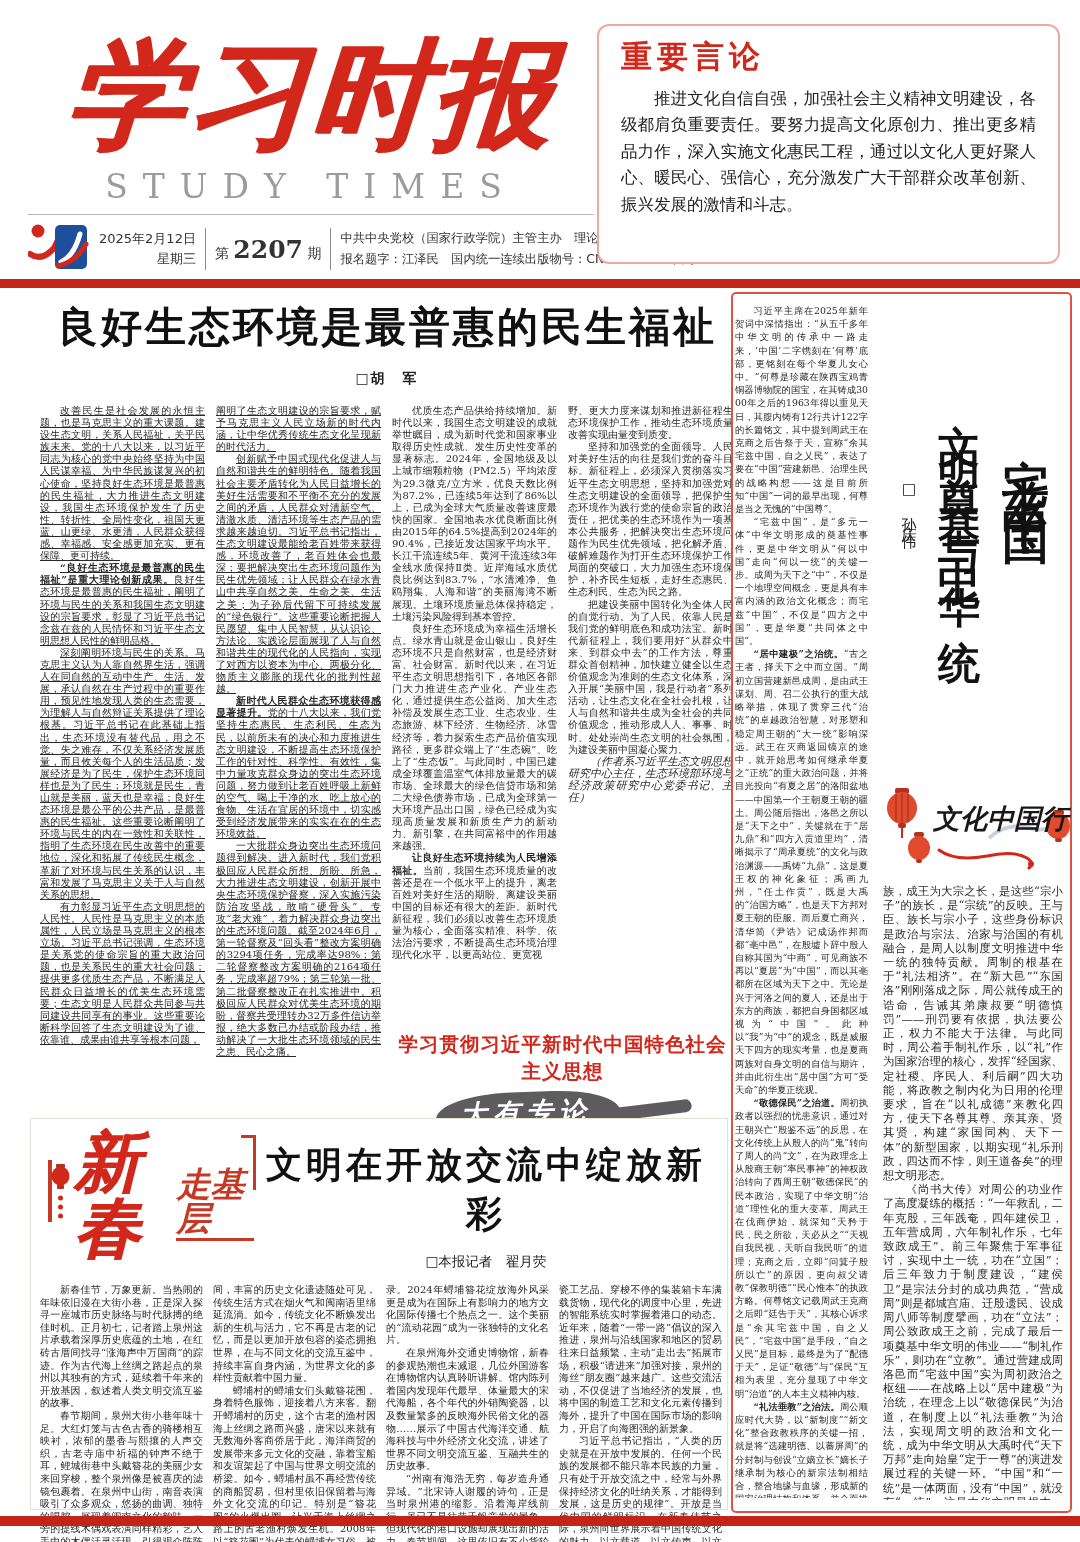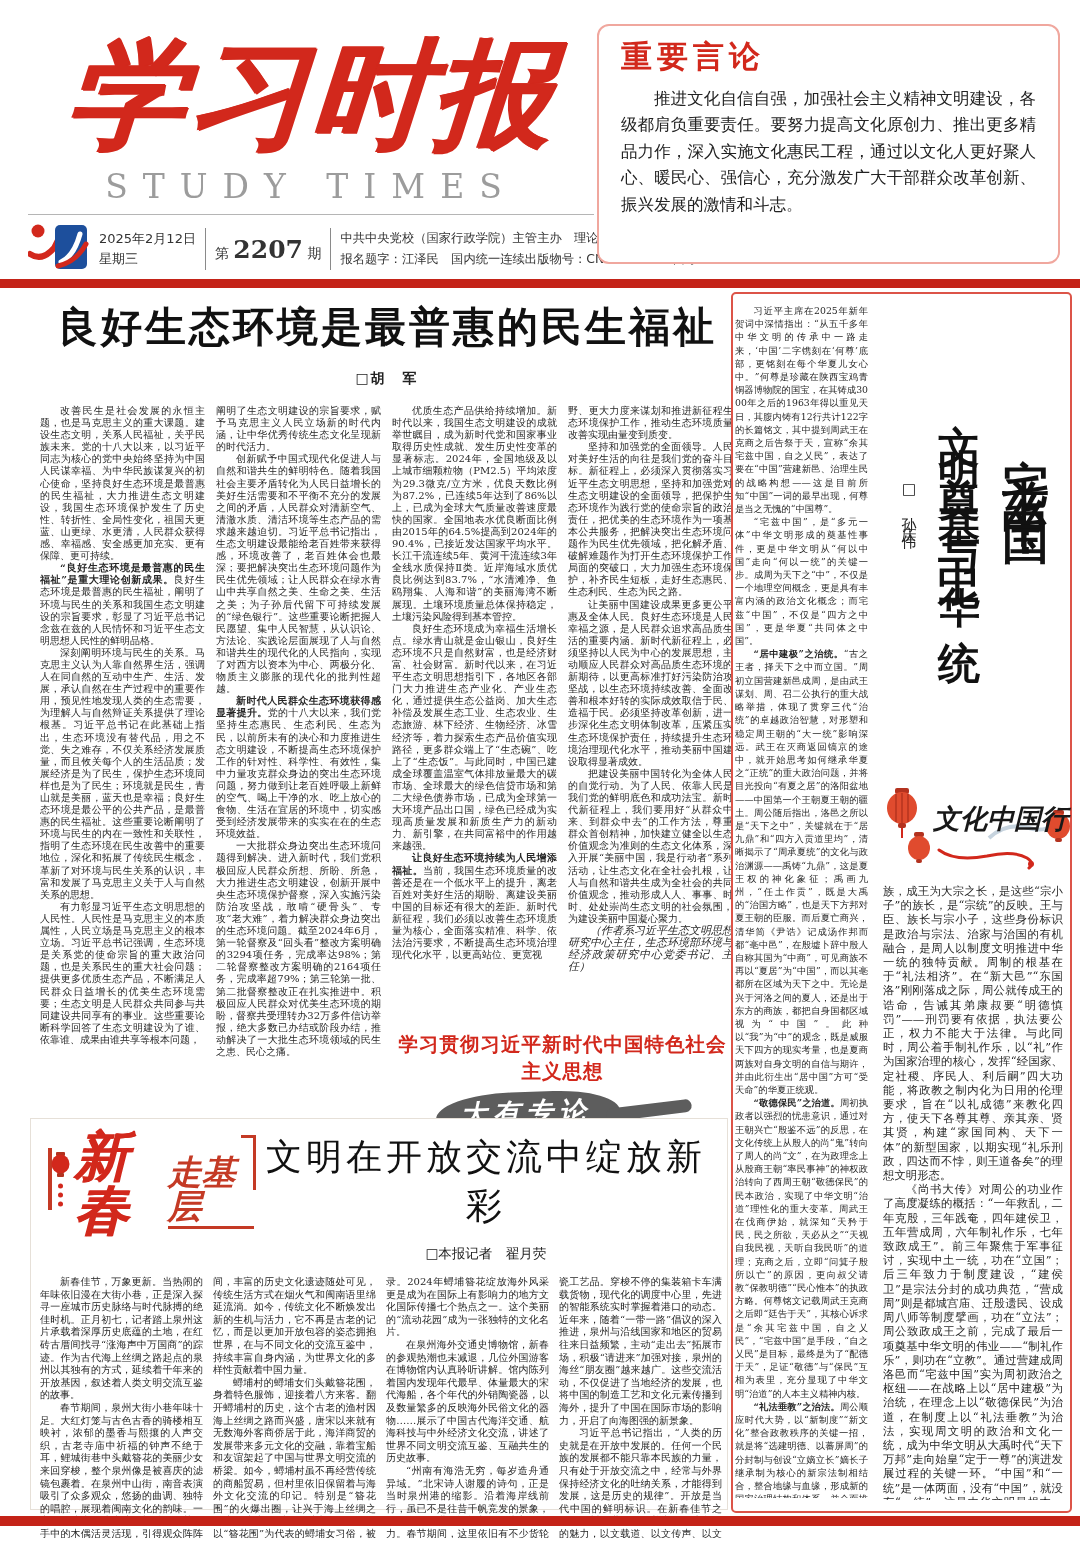--- a/index.html
+++ b/index.html
@@ -6,41 +6,41 @@
   .page{position:relative;width:1080px;height:1542px;background:#ffffff;overflow:hidden;
         font-family:"DejaVu Serif",serif;color:#222;}
   
   .masthead{position:absolute;left:28px;top:14px;width:566px;height:258px;}
   .mast-title{font-size:118px;line-height:1.35;font-weight:bold;font-style:italic;color:#d2281c;
               text-align:center;letter-spacing:4px;transform:skewX(-4deg);
               text-shadow:1px 0 #d2281c,2px 1px #d2281c;}
   .mast-sub{font-size:33px;color:#9c9c9c;text-align:center;letter-spacing:15px;margin-top:-6px;}
   .mast-rule{border-top:1.5px solid #b5b5b5;margin-top:8px;}
   .mast-info{display:flex;align-items:center;margin-top:7px;gap:9px;}
-  .date-block{text-align:left;font-size:13px;line-height:1.55;font-family:"DejaVu Sans",sans-serif;color:#333;white-space:nowrap;}
+  .date-block{text-align:right;font-size:13px;line-height:1.55;font-family:"DejaVu Sans",sans-serif;color:#333;white-space:nowrap;}
   .vdiv{width:1px;height:42px;background:#8a8a8a;flex:none;}
   .issue{font-size:14px;white-space:nowrap;font-family:"DejaVu Sans",sans-serif;color:#333;}
   .issue b{font-size:25px;font-family:"DejaVu Serif",serif;}
   .pubinfo{font-size:12.3px;line-height:1.75;font-family:"DejaVu Sans",sans-serif;color:#333;white-space:nowrap;}
   
   .quote-box{position:absolute;left:597px;top:24px;width:463px;height:240px;background:#fff;
              border:2px solid #f0a79e;border-radius:12px;box-sizing:border-box;padding:8px 22px;}
   .quote-title{text-align:left;color:#d2281c;font-size:31px;font-weight:bold;letter-spacing:5px;
                font-family:"DejaVu Sans",sans-serif;margin:2px 0 8px;}
   .quote-body{margin:0;font-size:16.5px;line-height:1.6;text-align:justify;text-indent:2em;color:#222;}
   .red-bar{position:absolute;left:0;top:279px;width:1080px;height:9px;background:#c42318;}
   .red-bar-bottom{position:absolute;left:0;top:1516px;width:1080px;height:10px;background:#c42318;}
   
   .main-article{position:absolute;left:40px;top:300px;width:694px;}
   .main-headline{margin:0;font-size:41px;font-weight:bold;text-align:center;letter-spacing:3px;color:#111;}
   .main-byline{text-align:center;font-size:14px;margin-top:15px;letter-spacing:2px;color:#222;font-weight:bold;}
   .main-body{display:flex;gap:11px;margin-top:17px;}
   .mcol{width:165px;flex:none;overflow:hidden;text-align:justify;font-size:10px;line-height:12.1px;
         color:#282828;word-break:break-all;}
-  .h700{height:700px;} .h618{height:618px;}
+  .h700{height:700px;text-decoration:underline;} .h618{height:618px;}
   .col34wrap{display:flex;flex-direction:column;width:341px;flex:none;}
   .col34{display:flex;gap:11px;}
   .promo{margin-top:8px;text-align:center;}
   .promo-line{color:#d2281c;font-weight:bold;font-size:19.5px;letter-spacing:1px;
               font-family:"DejaVu Sans",sans-serif;}
   .brush{position:relative;display:inline-block;margin-top:7px;margin-right:70px;background:#5d5d5d;color:#fff;
          font-size:27px;font-weight:bold;font-style:italic;letter-spacing:6px;padding:3px 28px 7px 24px;
          border-radius:48% 42% 55% 50% / 62% 55% 62% 50%;transform:rotate(-2deg);}
   .brush:after{content:"";position:absolute;right:-72px;top:16px;width:86px;height:13px;background:#5d5d5d;
                border-radius:7px;transform:rotate(-5deg);}
@@ -61,28 +61,28 @@
          letter-spacing:21px;color:#111;}
   .rb-stamp{position:absolute;left:148px;top:476px;width:198px;height:104px;}
   .rb-rightcol{position:absolute;left:150px;top:590px;width:180px;height:616px;overflow:hidden;
                font-size:11.4px;line-height:14.2px;text-align:justify;color:#282828;word-break:break-all;}
   
   .bottom-box{position:absolute;left:30px;top:1118px;width:698px;height:392px;box-sizing:border-box;
               border:1px solid #e6e0d8;background:#fff;padding:10px 9px;}
   .bot-head{display:flex;align-items:flex-start;}
   .logo-xc{flex:none;width:208px;display:flex;align-items:center;position:relative;padding-left:6px;}
   .lg-orn{flex:none;margin-right:2px;}
-  .lg-xin{font-size:54px;font-weight:bold;font-style:italic;color:#d2281c;line-height:1;
+  .lg-xin{font-size:66px;font-weight:bold;font-style:italic;color:#d2281c;line-height:1;
           text-shadow:1px 0 #d2281c;}
   .lg-zou{font-size:34px;font-weight:bold;font-style:italic;color:#c43a25;line-height:1;margin:18px 0 0 2px;
           border-bottom:3px solid #c43a25;padding-bottom:3px;}
   .lg-brk{position:absolute;right:-2px;top:6px;width:12px;height:52px;border-right:3px solid #c43a25;
           border-top:3px solid #c43a25;}
   .bot-hl-wrap{flex:1;text-align:center;}
-  .bot-headline{margin:4px 0 0;font-size:36px;font-weight:normal;letter-spacing:4px;color:#111;}
+  .bot-headline{margin:12px 0 0;font-size:36px;font-weight:bold;letter-spacing:4px;color:#111;}
   .bot-byline{font-size:13.5px;margin-top:14px;color:#222;}
   .bot-body{display:flex;gap:10px;margin-top:13px;}
   .bcol{width:163px;flex:none;height:262px;overflow:hidden;text-align:justify;font-size:10px;
         line-height:12.6px;color:#262626;word-break:break-all;}
 </style>
 </head>
 <body>
 
 <div class="page">
 
@@ -144,21 +144,20 @@
           <div class="mcol h618">
 
           <p class="para"><b class="lead"></b><span>优质生态产品供给持续增加。新时代以来，我国生态文明建设的成就举世瞩目，成为新时代党和国家事业取得历史性成就、发生历史性变革的显著标志。2024年，全国地级及以上城市细颗粒物（PM2.5）平均浓度为29.3微克/立方米，优良天数比例为87.2%，已连续5年达到了86%以上，已成为全球大气质量改善速度最快的国家。全国地表水优良断面比例由2015年的64.5%提高到2024年的90.4%，已接近发达国家平均水平。长江干流连续5年、黄河干流连续3年全线水质保持Ⅱ类。近岸海域水质优良比例达到83.7%，“水清滩净、鱼鸥翔集、人海和谐”的美丽海湾不断展现。土壤环境质量总体保持稳定，土壤污染风险得到基本管控。</span></p>
               <p class="para"><b class="lead"></b><span>良好生态环境成为幸福生活增长点。绿水青山就是金山银山，良好生态环境不只是自然财富，也是经济财富、社会财富。新时代以来，在习近平生态文明思想指引下，各地区各部门大力推进生态产业化、产业生态化，通过提供生态公益岗、加大生态补偿及发展生态工业、生态农业、生态旅游、林下经济、生物经济、冰雪经济等，着力探索生态产品价值实现路径，更多群众端上了“生态碗”、吃上了“生态饭”。与此同时，中国已建成全球覆盖温室气体排放量最大的碳市场、全球最大的绿色信贷市场和第二大绿色债券市场，已成为全球第一大环境产品出口国，绿色已经成为实现高质量发展和新质生产力的新动力、新引擎，在共同富裕中的作用越来越强。</span></p>
               <p class="para"><b class="lead">让良好生态环境持续为人民增添福祉。</b><span>当前，我国生态环境质量的改善还是在一个低水平上的提升，离老百姓对美好生活的期盼、离建设美丽中国的目标还有很大的差距。新时代新征程，我们必须以改善生态环境质量为核心，全面落实精准、科学、依法治污要求，不断提高生态环境治理现代化水平，以更高站位、更宽视</span></p>
             </div>
           <div class="mcol h618">
 
           <p class="para noind"><b class="lead"></b><span>野、更大力度来谋划和推进新征程生态环境保护工作，推动生态环境质量改善实现由量变到质变。</span></p>
               <p class="para"><b class="lead"></b><span>坚持和加强党的全面领导。人民对美好生活的向往是我们党的奋斗目标。新征程上，必须深入贯彻落实习近平生态文明思想，坚持和加强党对生态文明建设的全面领导，把保护生态环境作为践行党的使命宗旨的政治责任，把优美的生态环境作为一项基本公共服务，把解决突出生态环境问题作为民生优先领域，把化解矛盾、破解难题作为打开生态环境保护工作局面的突破口，大力加强生态环境保护，补齐民生短板，走好生态惠民、生态利民、生态为民之路。</span></p>
-              <p class="para"><b class="lead"></b><span>让美丽中国建设成果更多更公平惠及全体人民。良好生态环境是人民幸福之源，是人民群众追求高品质生活的重要内涵。新时代新征程上，必须坚持以人民为中心的发展思想，主动顺应人民群众对高品质生态环境的新期待，以更高标准打好污染防治攻坚战，以生态环境持续改善、全面改善和根本好转的实际成效取信于民、造福于民。必须坚持改革创新，进一步深化生态文明体制改革，压紧压实生态环境保护责任，持续提升生态环境治理现代化水平，推动美丽中国建设取得显著成效。</span></p>
               <p class="para"><b class="lead"></b><span>把建设美丽中国转化为全体人民的自觉行动。为了人民、依靠人民是我们党的鲜明底色和成功法宝。新时代新征程上，我们要用好“从群众中来、到群众中去”的工作方法，尊重群众首创精神，加快建立健全以生态价值观念为准则的生态文化体系，深入开展“美丽中国，我是行动者”系列活动，让生态文化在全社会扎根，让人与自然和谐共生成为全社会的共同价值观念，推动形成人人、事事、时时、处处崇尚生态文明的社会氛围，为建设美丽中国凝心聚力。</span></p>
               <p class="para attr"><b class="lead"></b><span>（作者系习近平生态文明思想研究中心主任，生态环境部环境与经济政策研究中心党委书记、主任）</span></p>
             </div>
         </div>
         <div class="promo">
           <div class="promo-line">学习贯彻习近平新时代中国特色社会主义思想</div>
           <div class="brush"><span>大有专论</span></div>
         </div>
       </div>
     </div>

